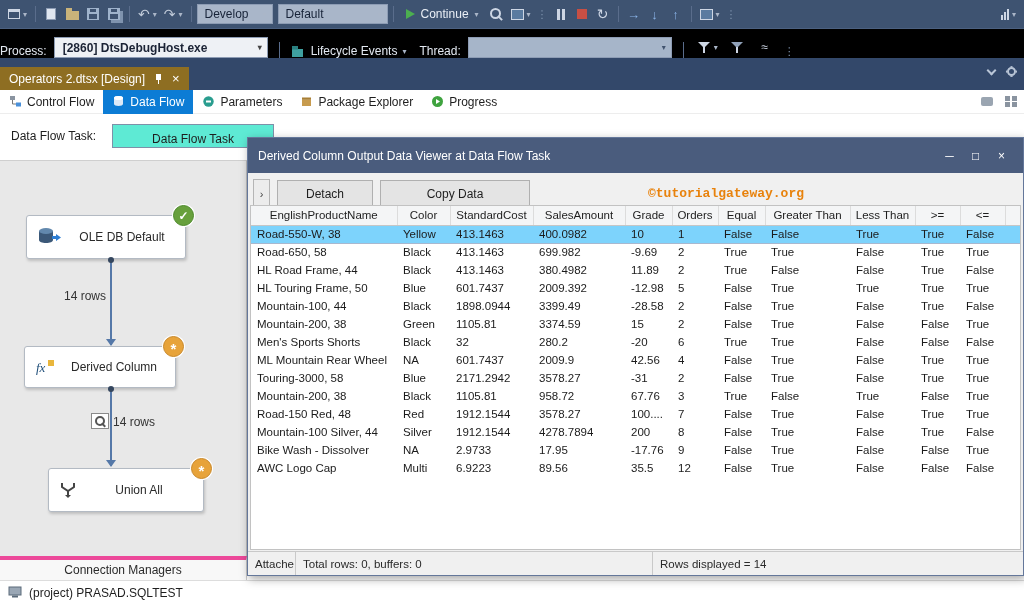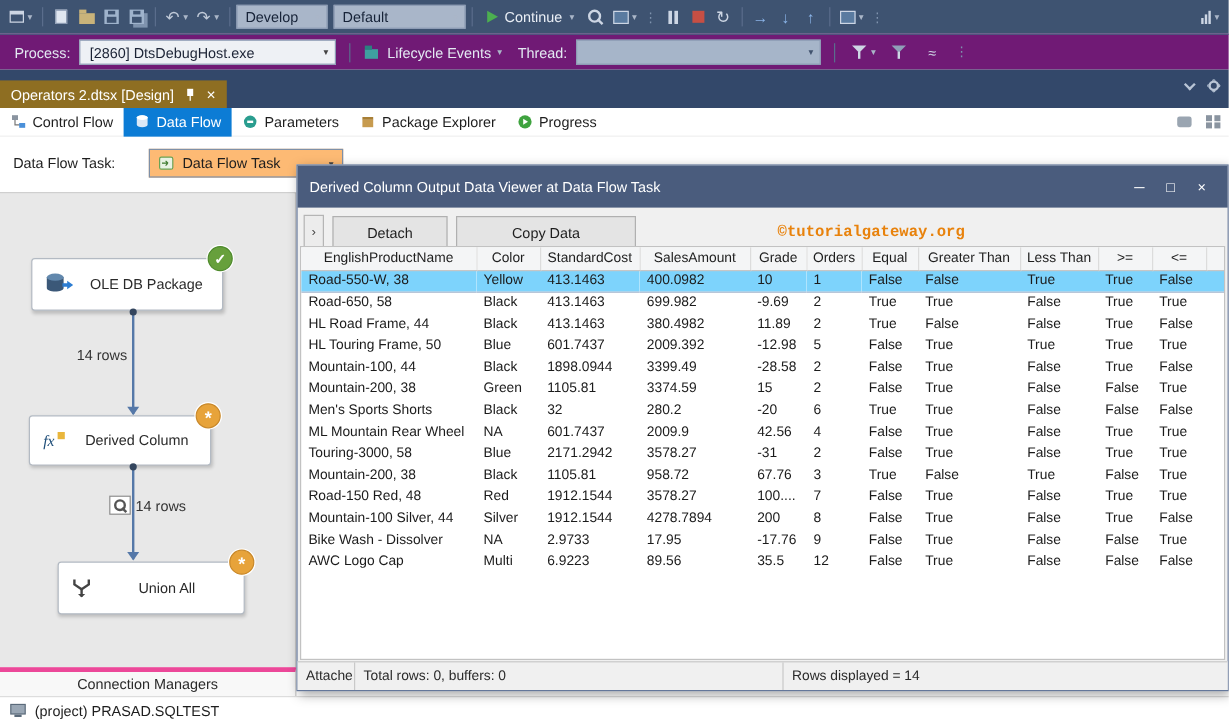--- a/index.html
+++ b/index.html
@@ -1,27 +1,27 @@
 <!DOCTYPE html>
 <html><head>
 <meta charset="utf-8">
 <style>
   *{margin:0;padding:0;box-sizing:border-box;}
   html,body{width:1024px;height:604px;overflow:hidden;font-family:"Liberation Sans",sans-serif;background:#fff;}
   .screen{position:relative;width:1024px;height:604px;background:#fff;}
 
   
   .tb1{position:absolute;top:0;left:0;width:1024px;height:28px;background:#3e5371;display:flex;align-items:center;padding:0 5px;gap:1px;}
-  .tb2{position:absolute;top:28px;left:0;width:1024px;height:30px;background:#701a75;border-top:1px solid #4b6080;display:flex;align-items:center;padding:0 12px;gap:7px;color:#e3e9f2;font-size:12px;}
+  .tb2{position:absolute;top:28px;left:0;width:1024px;height:30px;background:#000000;border-top:1px solid #4b6080;display:flex;align-items:flex-end;padding:0 0;gap:7px;color:#e3e9f2;font-size:12px;}
   .tbtn{height:22px;min-width:20px;display:flex;align-items:center;justify-content:center;color:#cdd6e4;font-size:13px;gap:3px;padding:0 3px;}
   .caret{font-size:8px;color:#aab6c8;}
   .sep{width:1px;height:16px;background:#5a6d8c;margin:0 4px;flex:none;}
   .grip{color:#7f93ae;font-size:11px;padding:0 2px;}
   .combo1{height:20px;background:#a9b6c9;border:1px solid #8d9cb4;color:#172338;font-size:12px;display:flex;align-items:center;padding:0 5px 0 7px;justify-content:space-between;gap:6px;}
-  .combo-light{height:21px;background:#eef1f5;border:1px solid #8d9cb4;color:#1b2335;display:flex;align-items:center;padding:0 5px 0 8px;font-size:12px;justify-content:space-between;gap:0;}
+  .combo-light{height:21px;background:#eef1f5;border:1px solid #8d9cb4;color:#1b2335;display:flex;align-items:center;padding:0 5px 0 8px;font-size:12px;justify-content:space-between;gap:0;font-weight:bold;}
   .combo-mid{height:21px;background:#a6b5c9;border:1px solid #8d9cb4;display:flex;align-items:center;justify-content:flex-end;padding:0 5px;}
   .tblabel{color:#e3e9f2;font-size:12px;}
   .continue-g{display:flex;align-items:center;gap:6px;color:#eaeff6;font-size:12px;padding:0 7px;}
   .playtri{width:0;height:0;border-top:5px solid transparent;border-bottom:5px solid transparent;border-left:9px solid #4caf50;}
   .winic{width:12px;height:10px;border:1px solid #cdd6e4;border-top:3px solid #cdd6e4;}
   .doc{width:10px;height:12px;background:#dfe6f0;border:1px solid #8d9cb4;}
   .folder{width:13px;height:9px;background:#c9b37a;position:relative;margin-top:3px;}
   .folder::before{content:'';position:absolute;top:-3px;left:0;width:6px;height:3px;background:#c9b37a;}
   .floppy{width:12px;height:12px;background:#9fb3cc;position:relative;}
   .floppy::before{content:'';position:absolute;left:3px;top:1px;width:6px;height:3px;background:#3e5371;}
@@ -59,21 +59,21 @@
 
   
   .vtabs{position:absolute;top:90px;left:0;width:1024px;height:24px;background:#fff;display:flex;align-items:center;border-bottom:1px solid #ededed;}
   .vtab{height:24px;display:flex;align-items:center;gap:5px;padding:0 9px;font-size:12px;color:#1e1e1e;white-space:nowrap;}
   .vtab.active{background:#0c7cd5;color:#fff;}
   .vtabs-end{position:absolute;right:6px;top:5px;display:flex;gap:10px;}
 
   
   .taskrow{position:absolute;top:114px;left:0;width:1024px;height:46px;background:#fff;}
   .task-label{position:absolute;left:11px;top:15px;font-size:12px;color:#1e1e1e;}
-  .task-combo{position:absolute;left:124px;top:10px;width:162px;height:24px;border:1px solid #7e90a8;background:#fdba74;display:flex;align-items:center;gap:7px;padding:0 7px;font-size:12px;color:#1e1e1e;}
+  .task-combo{position:absolute;left:112px;top:10px;width:162px;height:24px;border:1px solid #7e90a8;background:#5eead4;display:flex;align-items:center;gap:7px;padding:0 7px;font-size:12px;color:#1e1e1e;flex-direction:column;}
   .task-combo .caret{margin-left:auto;color:#444;}
 
   
   .surface{position:absolute;top:160px;left:0;width:247px;height:396px;background:#e8e8e8;border-top:1px solid #cfcfcf;border-right:1px solid #c0c0c0;}
   .node{position:absolute;background:#fff;border:1px solid #b3bac3;border-radius:3px;box-shadow:1px 2px 3px rgba(0,0,0,.18);display:flex;align-items:center;gap:8px;padding:0 10px;font-size:12px;color:#2a2a2a;}
   .node .nlabel{flex:1;text-align:center;overflow:hidden;white-space:nowrap;}
   .badge{position:absolute;right:-9px;top:-11px;width:21px;height:21px;border-radius:50%;display:flex;align-items:center;justify-content:center;box-shadow:0 0 0 1px #fff;}
   .badge.check{background:#67a03c;border:1px solid #4e8a2c;color:#fff;font-size:12px;font-weight:bold;}
   .badge.warn{background:#e7a33a;border:1px solid #c8882a;color:#fff;font-size:15px;line-height:10px;padding-top:5px;font-weight:bold;}
   .edge{position:absolute;width:2px;background:#5578a8;}
@@ -315,21 +315,21 @@
   </div>
 
   <div class="surface">
 
     <div class="node" style="left:26px;top:54px;width:160px;height:44px;">
       <svg width="24" height="20" viewBox="0 0 24 20">
         <path d="M2 4v9c0 1.7 3.1 3 7 3s7-1.3 7-3V4" fill="#3b5878"></path>
         <ellipse cx="9" cy="4" rx="7" ry="3" fill="#6288ad"></ellipse>
         <path d="M15 9h4V7l5 3.5-5 3.5v-2h-4z" fill="#2d7dd2"></path>
       </svg>
-      <span class="nlabel">OLE DB Package</span>
+      <span class="nlabel">OLE DB Default</span>
       <span class="badge check">✓</span>
     </div>
 
     <div class="edge" style="left:110px;top:98px;height:86px;">
       <span class="dot"></span>
       <span class="head"></span>
     </div>
     <span class="rowslabel" style="left:64px;top:128px;">14 rows</span>
 
     <div class="node" style="left:24px;top:185px;width:152px;height:42px;">

